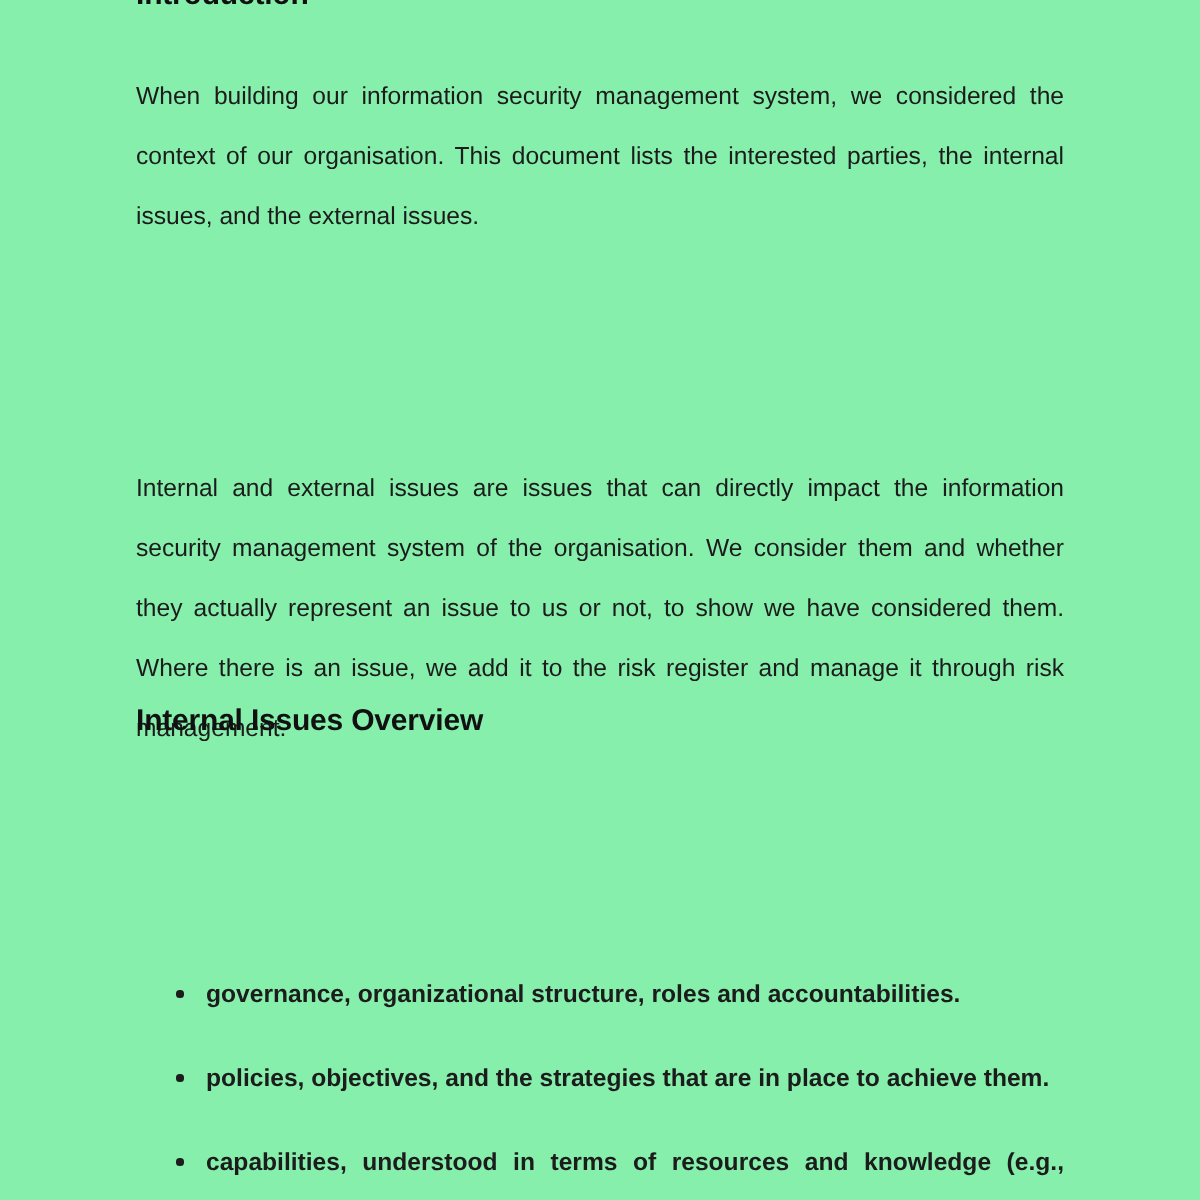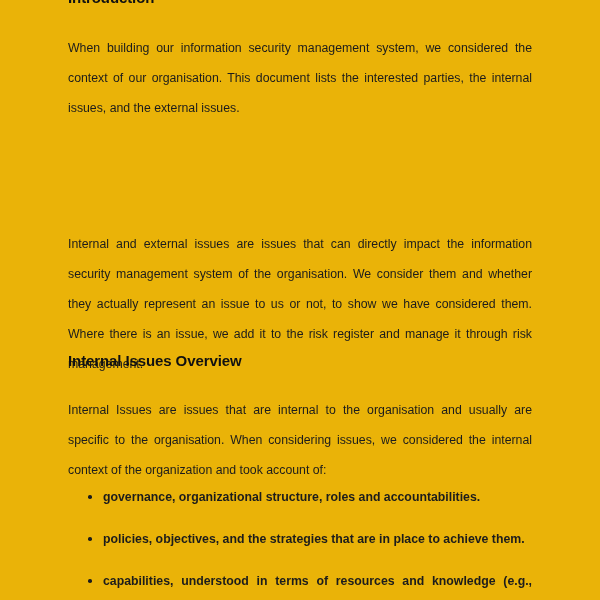--- a/index.html
+++ b/index.html
@@ -13,21 +13,21 @@
     background: #ffffff;
     font-family: "Liberation Sans", sans-serif;
     color: #1a1a1a;
     overflow: hidden;
   }
 
   .page {
     position: relative;
     width: 600px;
     height: 600px;
-    background: #eab308;
+    background: #86efac;
     box-sizing: border-box;
     
     padding: 0 68px 0 68px;
     overflow: hidden;
   }
 
   
   .doc-heading {
     font-size: 15px;
     font-weight: bold;
@@ -123,21 +123,20 @@
     <h2 class="doc-heading">Introduction</h2>
   </div>
 
   <p class="doc-para para-1">When building our information security management system, we considered the context of our organisation. This document lists the interested parties, the internal issues, and the external issues.</p>
 
 
   <p class="doc-para para-3">Internal and external issues are issues that can directly impact the information security management system of the organisation. We consider them and whether they actually represent an issue to us or not, to show we have considered them. Where there is an issue, we add it to the risk register and manage it through risk management.</p>
 
   <h2 class="doc-heading heading-internal-issues">Internal Issues Overview</h2>
 
-  <p class="doc-para para-4">Internal Issues are issues that are internal to the organisation and usually are specific to the organisation. When considering issues, we considered the internal context of the organization and took account of:</p>
 
   <ul class="doc-list">
     <li class="doc-list-item">
       <span class="bullet-dot"></span>
       <span class="item-text">governance, organizational structure, roles and accountabilities.</span>
     </li>
     <li class="doc-list-item">
       <span class="bullet-dot"></span>
       <span class="item-text">policies, objectives, and the strategies that are in place to achieve them.</span>
     </li>

